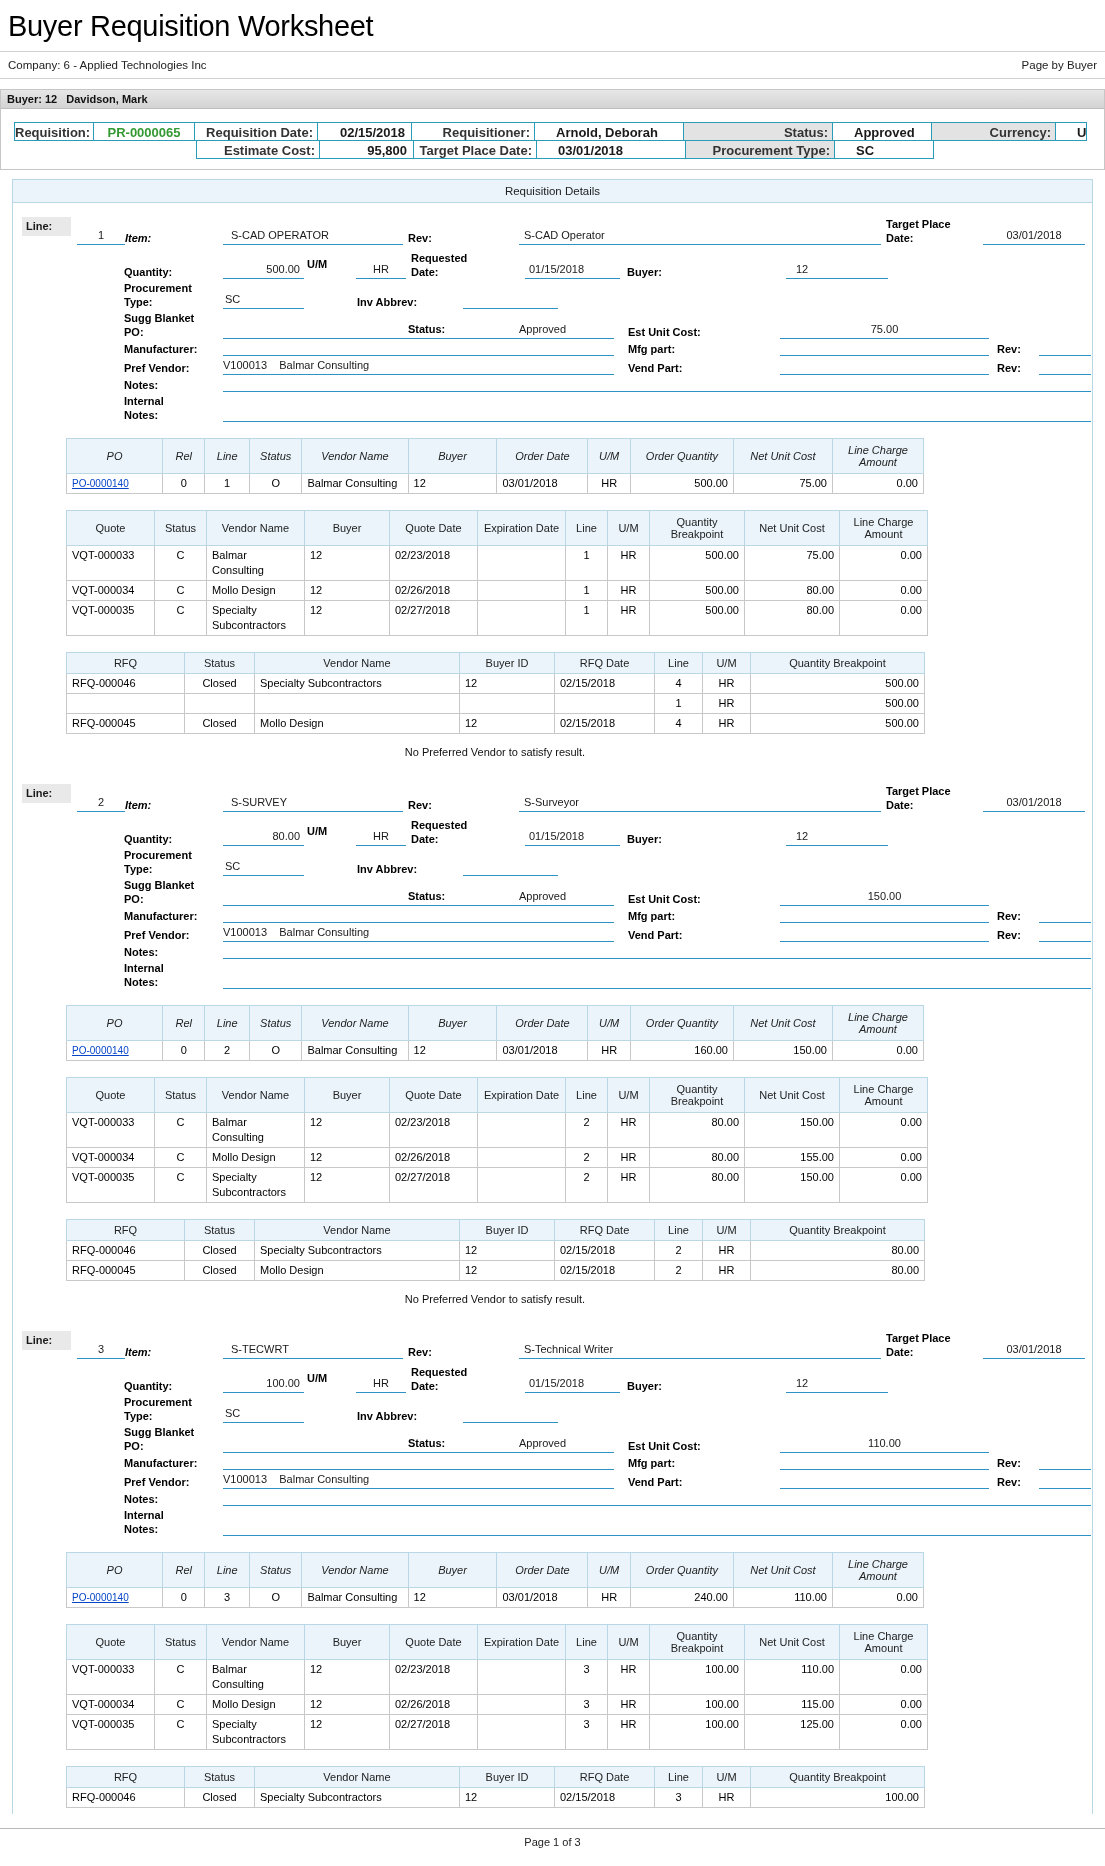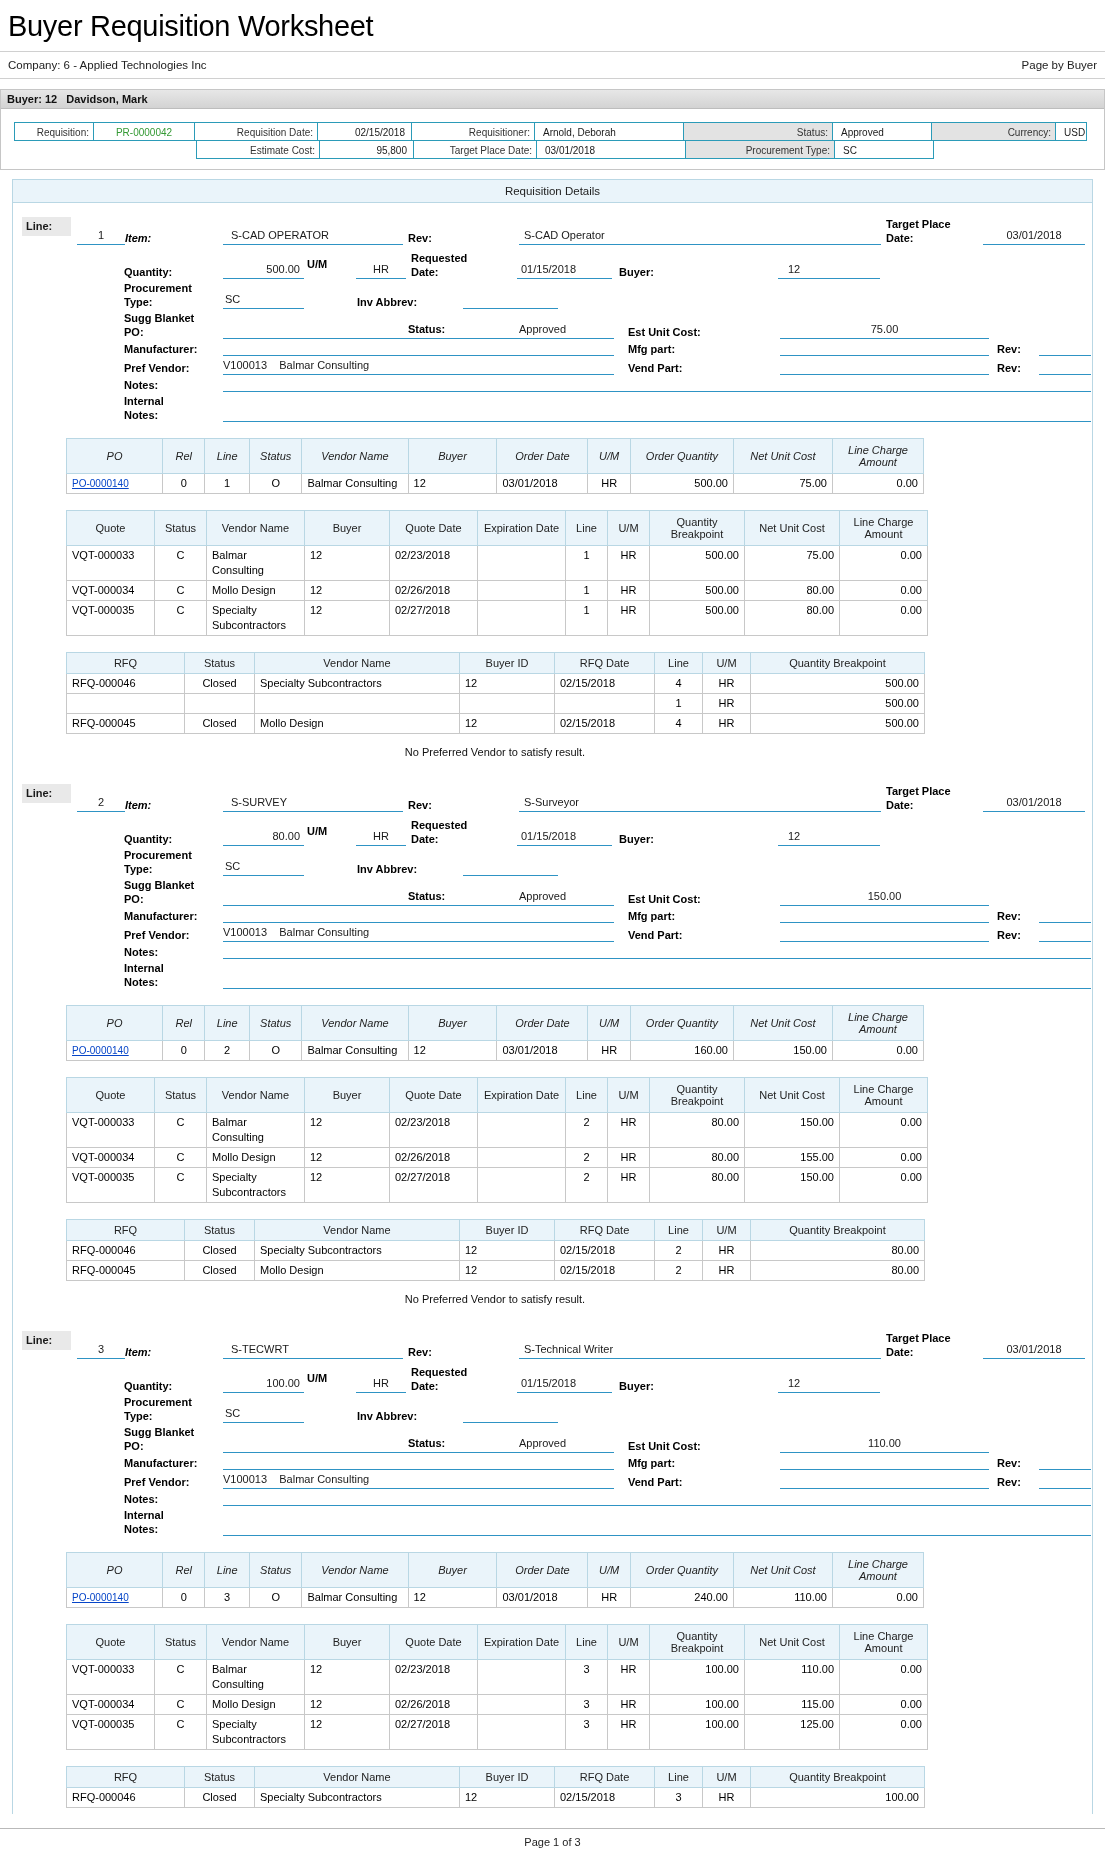--- a/index.html
+++ b/index.html
@@ -7,27 +7,27 @@
 
   
   .title-band{padding:10px 8px 8px 8px;border-bottom:1px solid #d0d0d0;}
   .title-band h1{margin:0;font-size:29px;font-weight:400;color:#000;letter-spacing:-0.3px;}
   .company-band{display:flex;justify-content:space-between;align-items:center;padding:7px 8px;border-bottom:1px solid #d0d0d0;font-size:11.5px;color:#222;}
 
   
   .buyer-box{margin-top:10px;border:1px solid #c6c6c6;background:#fff;}
   .buyer-bar{background:linear-gradient(#e7e7e7,#d3d3d3);border-bottom:1px solid #bdbdbd;font-weight:bold;font-size:11px;padding:3px 6px;color:#111;white-space:pre;}
   .req-wrap{padding:13px 6px 9px 13px;}
-  .req-row{display:flex;font-size:10px;}
+  .req-row{display:flex;font-size:13px;font-weight:bold;}
   .rc{border:1px solid #2b9bb8;height:19px;line-height:19px;box-sizing:border-box;margin-left:-1px;overflow:hidden;white-space:nowrap;background:#fff;}
   .req-row.second .rc{margin-top:-1px;}
   .rc.first{margin-left:0;}
   .rc.lab{text-align:right;padding-right:4px;color:#333;}
   .rc.g{background:#e3e3e3;}
-  .rc.val-l{padding-left:8px;}
+  .rc.val-l{padding-left:21px;}
   .rc.val-r{text-align:right;padding-right:6px;}
   .rc.num{color:#339933;text-align:center;}
   .spacer{height:19px;}
 
   
   .details{margin:9px 12px 0 12px;border:1px solid #b9d7e4;border-bottom:none;padding-bottom:4px;}
   .details-header{background:#eaf4fa;border-bottom:1px solid #b9d7e4;text-align:center;font-size:11.5px;padding:5px 0;color:#222;}
 
   .line-block{padding:14px 0 2px 9px;}
   .fr{display:flex;align-items:flex-end;font-size:11px;line-height:14px;}
@@ -42,21 +42,21 @@
   .lbl-rev{width:116px;padding-left:5px;}
   .v-desc{width:362px;padding-left:5px;}
   .lbl-tpd{width:102px;padding-left:5px;padding-right:30px;}
   .v-tpd{width:102px;text-align:center;}
 
   .lbl-q{width:99px;}
   .v-qty{width:81px;text-align:right;padding-right:4px;}
   .lbl-um{width:52px;padding-left:3px;margin-bottom:8px;}
   .v-um{width:50px;text-align:center;}
   .lbl-rd{width:111px;padding-left:5px;padding-right:40px;}
-  .v-rd{width:95px;padding-left:4px;}
+  .v-rd{width:95px;padding-left:4px;margin-left:8px;}
   .lbl-by{width:166px;padding-left:7px;}
   .v-by{width:102px;padding-left:10px;}
 
   .lbl-pt{width:99px;padding-right:25px;}
   .v-pt{width:81px;padding-left:2px;}
   .gap-inv{margin-left:48px;}
   .lbl-inv{width:111px;padding-left:5px;}
   .v-inv{width:95px;}
 
   .lbl-sp{width:99px;padding-right:24px;}
@@ -100,21 +100,21 @@
 <div class="company-band">
   <span>Company: 6 - Applied Technologies Inc</span>
   <span>Page by Buyer</span>
 </div>
 
 <div class="buyer-box">
   <div class="buyer-bar">Buyer: 12   Davidson, Mark</div>
   <div class="req-wrap">
     <div class="req-row">
       <div class="rc lab first" style="width:80px">Requisition:</div>
-      <div class="rc num" style="width:102px">PR-0000042</div>
+      <div class="rc num" style="width:102px">PR-0000065</div>
       <div class="rc lab" style="width:124px">Requisition Date:</div>
       <div class="rc val-r" style="width:95px">02/15/2018</div>
       <div class="rc lab" style="width:124px">Requisitioner:</div>
       <div class="rc val-l" style="width:150px">Arnold, Deborah</div>
       <div class="rc lab g" style="width:150px">Status:</div>
       <div class="rc val-l" style="width:100px">Approved</div>
       <div class="rc lab g" style="width:125px">Currency:</div>
       <div class="rc val-l" style="width:32px">USD</div>
     </div>
     <div class="req-row second">

